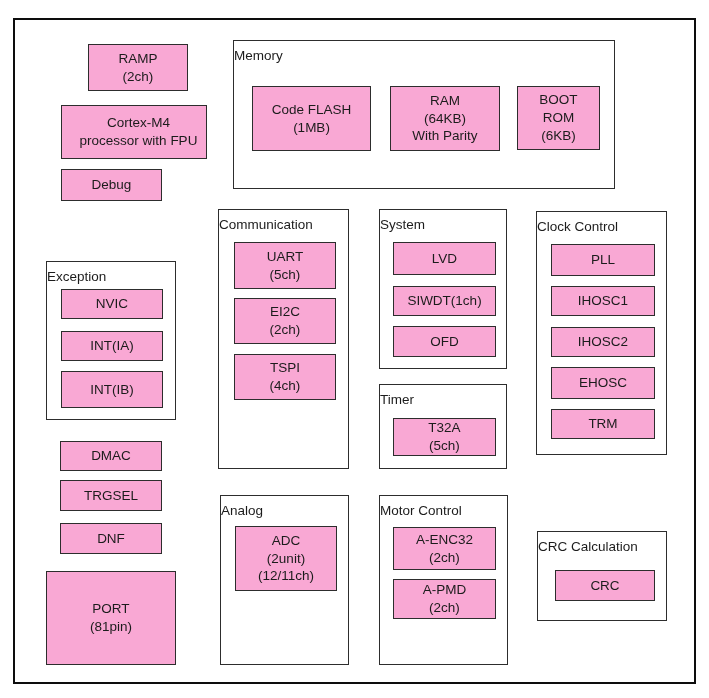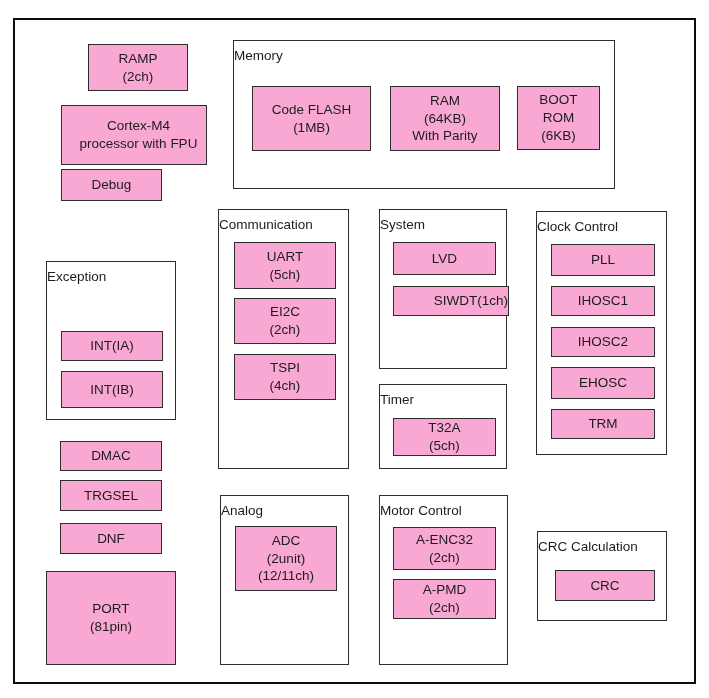--- a/index.html
+++ b/index.html
@@ -51,21 +51,21 @@
     flex-direction: column;
     align-items: center;
     justify-content: center;
     text-align: center;
     line-height: 1.32;
   }
   .box div { white-space: nowrap; }
 
   
   #ramp   { left: 86px;  top: 42px;  width: 100px; height: 47px; }
-  #cortex { left: 59px;  top: 103px; width: 146px; height: 60px; padding-left: 9px; }
+  #cortex { left: 59px;  top: 103px; width: 146px; height: 54px; padding-left: 9px; }
   #debug  { left: 59px;  top: 167px; width: 101px; height: 32px; }
 
   
   #memory { left: 231px; top: 38px; width: 382px; height: 149px; }
   #code-flash { left: 18px;  top: 45px; width: 119px; height: 65px; }
   #ram        { left: 156px; top: 45px; width: 110px; height: 65px; }
   #boot-rom   { left: 283px; top: 45px; width: 83px;  height: 64px; }
 
   
   #exception { left: 44px; top: 259px; width: 130px; height: 159px; }
@@ -81,21 +81,21 @@
 
   
   #communication { left: 216px; top: 207px; width: 131px; height: 260px; }
   #uart { left: 15px; top: 32px;  width: 102px; height: 47px; }
   #ei2c { left: 15px; top: 88px;  width: 102px; height: 46px; }
   #tspi { left: 15px; top: 144px; width: 102px; height: 46px; }
 
   
   #system { left: 377px; top: 207px; width: 128px; height: 160px; }
   #lvd   { left: 13px; top: 32px;  width: 103px; height: 33px; }
-  #siwdt { left: 13px; top: 76px;  width: 116px; height: 30px; align-items: flex-end; }
+  #siwdt { left: 13px; top: 76px;  width: 103px; height: 30px; }
   #ofd   { left: 13px; top: 116px; width: 103px; height: 31px; }
 
   
   #timer { left: 377px; top: 382px; width: 128px; height: 85px; }
   #t32a  { left: 13px; top: 33px; width: 103px; height: 38px; }
 
   
   #clock-control { left: 534px; top: 209px; width: 131px; height: 244px; }
   #pll    { left: 14px; top: 32px;  width: 104px; height: 32px; }
   #ihosc1 { left: 14px; top: 74px;  width: 104px; height: 30px; }
@@ -147,20 +147,23 @@
       </div>
       <div class="box" id="boot-rom">
         <div>BOOT</div>
         <div>ROM</div>
         <div>(6KB)</div>
       </div>
     </div>
 
     <div class="group" id="exception" style="left:31px; top:241px;">
       <div class="group-title">Exception</div>
+      <div class="box" id="nvic">
+        <div>NVIC</div>
+      </div>
       <div class="box" id="int-ia">
         <div>INT(IA)</div>
       </div>
       <div class="box" id="int-ib">
         <div>INT(IB)</div>
       </div>
     </div>
 
     <div class="box" id="trgsel" style="left:45px; top:460px;">
       <div>TRGSEL</div>
@@ -192,20 +195,23 @@
       </div>
     </div>
 
     <div class="group" id="system" style="left:364px; top:189px;">
       <div class="group-title">System</div>
       <div class="box" id="lvd">
         <div>LVD</div>
       </div>
       <div class="box" id="siwdt">
         <div>SIWDT(1ch)</div>
+      </div>
+      <div class="box" id="ofd">
+        <div>OFD</div>
       </div>
     </div>
 
     <div class="group" id="timer" style="left:364px; top:364px;">
       <div class="group-title">Timer</div>
       <div class="box" id="t32a">
         <div>T32A</div>
         <div>(5ch)</div>
       </div>
     </div>

